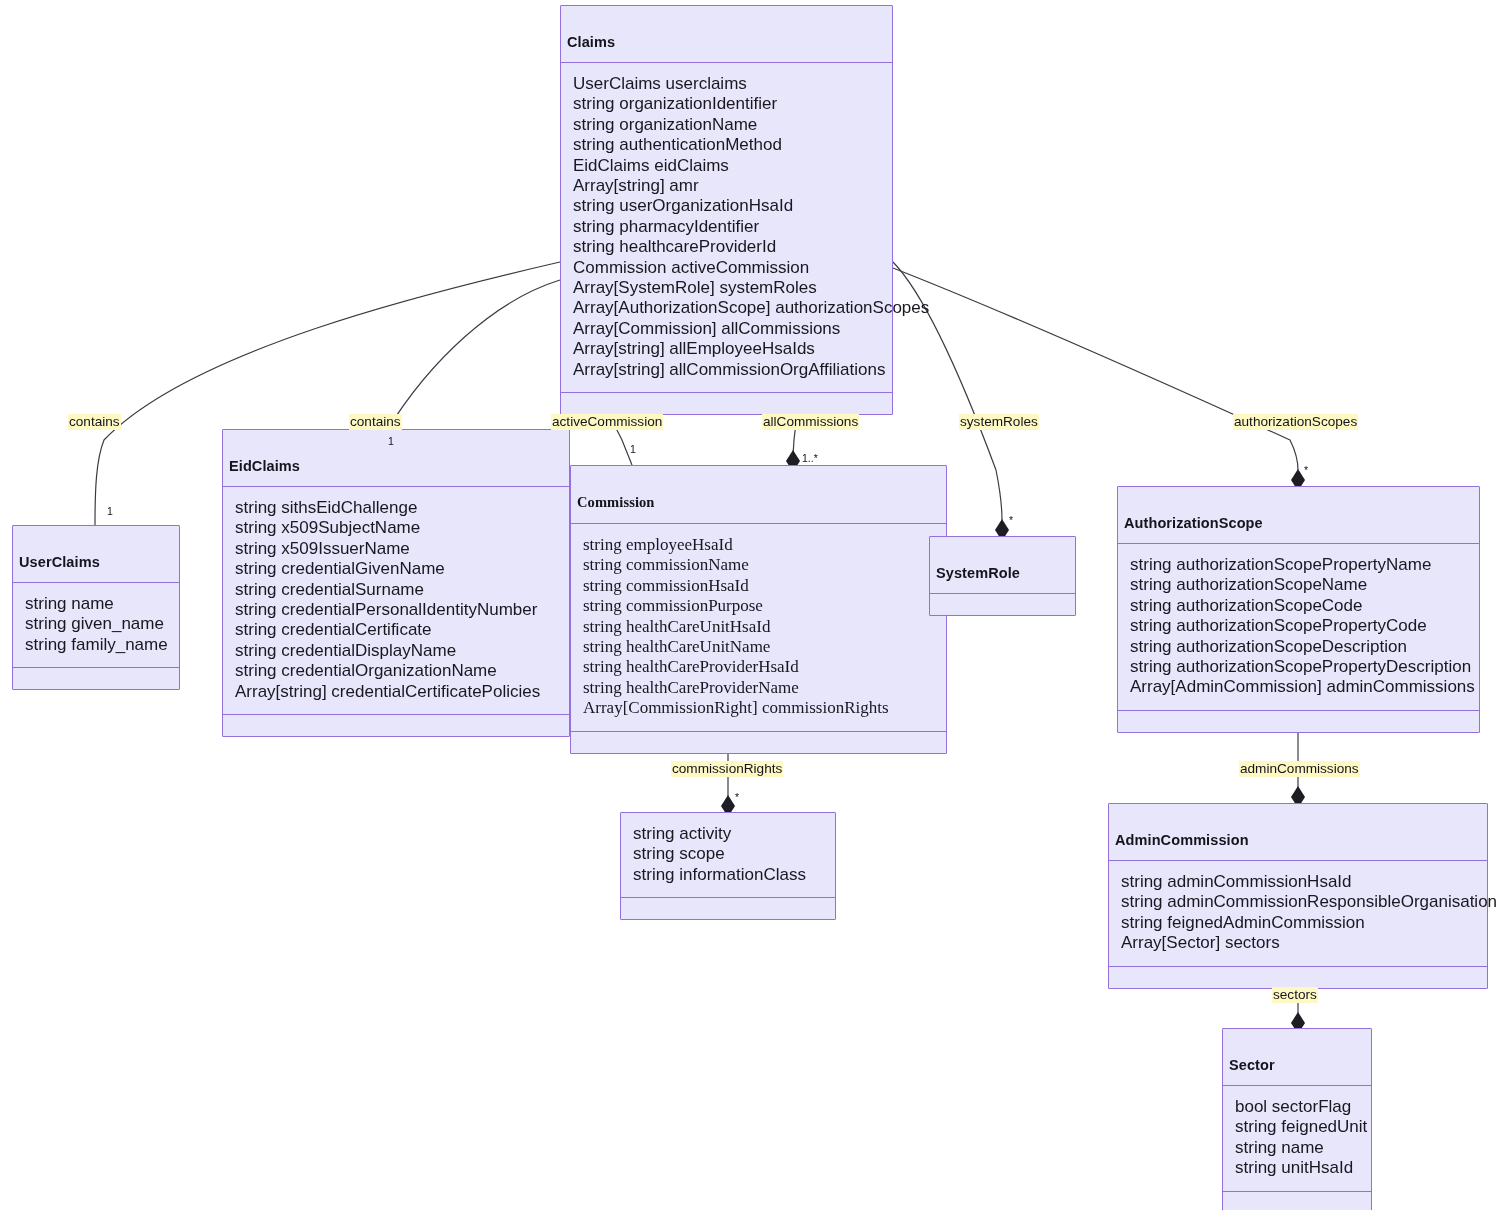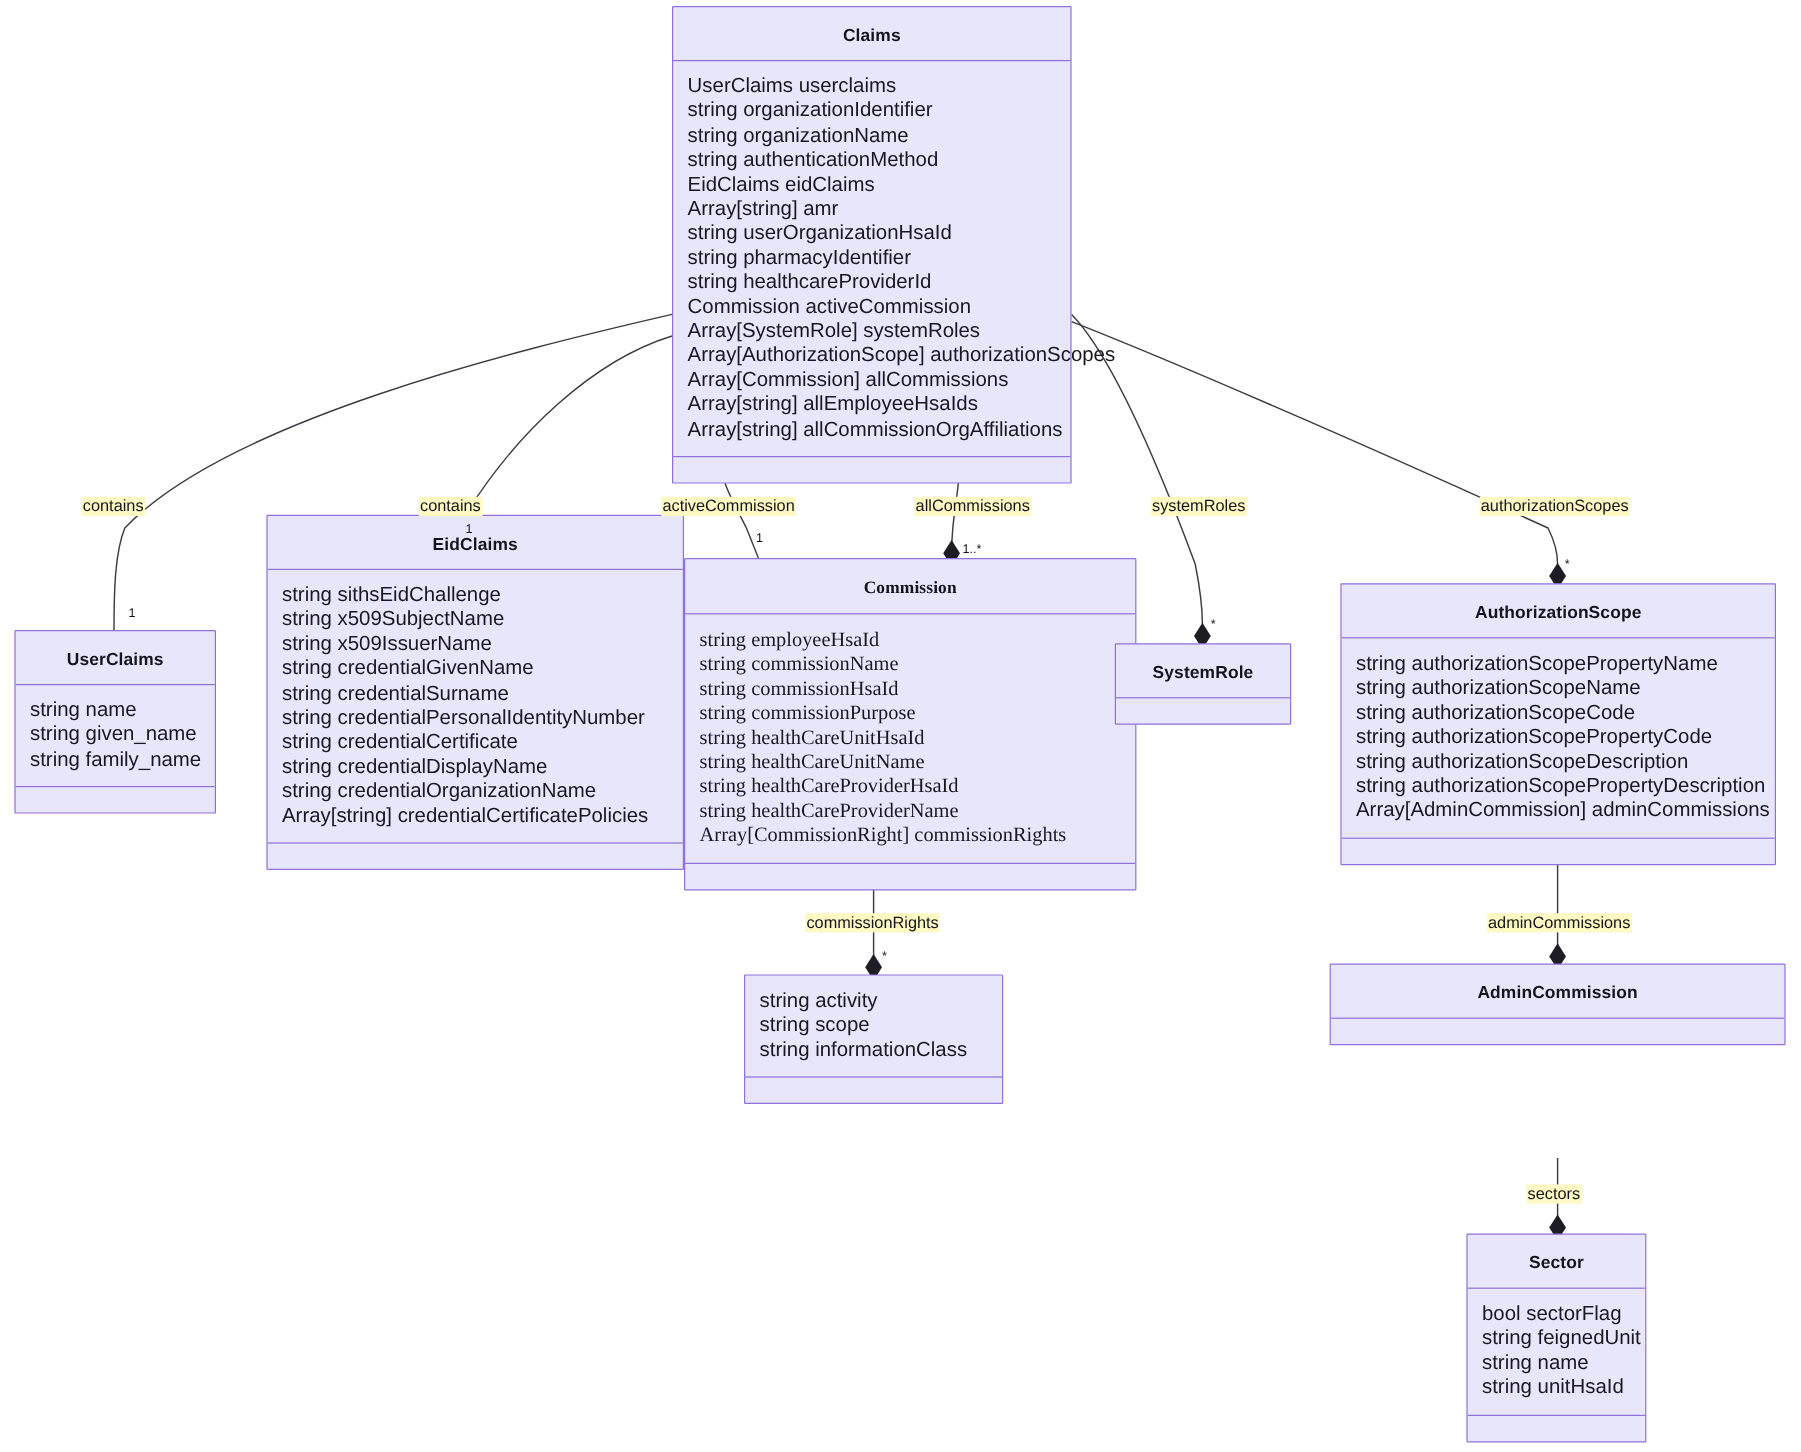--- a/index.html
+++ b/index.html
@@ -28,25 +28,25 @@
     pointer-events: none;
   }
   .uml-class {
     position: absolute;
     box-sizing: border-box;
     background: #e7e6fb;
     border: 1.6px solid #9370db;
     border-radius: 1px;
   }
   .uml-title {
-    text-align: center;
+    text-align: left;
     font-weight: bold;
     font-size: 14.5px;
     color: #15131c;
-    padding: 16px 6px 12px 6px;
+    padding: 28px 6px 12px 6px;
     border-bottom: 1.6px solid #9370db;
     letter-spacing: 0.1px;
   }
   .uml-attrs {
     padding: 11px 12px 12px 12px;
     border-bottom: 1.6px solid #9370db;
   }
   .uml-attr {
     font-size: 17px;
     color: #1a1720;
@@ -187,20 +187,26 @@
       <div class="uml-class" style="left: 620px; top: 812px; width: 216px;">
         <div class="uml-attrs">
           <div class="uml-attr">string activity</div>
           <div class="uml-attr">string scope</div>
           <div class="uml-attr">string informationClass</div>
         </div>
         <div class="uml-methods"></div>
       </div>
       <div class="uml-class" style="left: 1108px; top: 803px; width: 380px;">
         <div class="uml-title">AdminCommission</div>
+        <div class="uml-attrs">
+          <div class="uml-attr">string adminCommissionHsaId</div>
+          <div class="uml-attr">string adminCommissionResponsibleOrganisation</div>
+          <div class="uml-attr">string feignedAdminCommission</div>
+          <div class="uml-attr">Array[Sector] sectors</div>
+        </div>
         <div class="uml-methods"></div>
       </div>
       <div class="uml-class" style="left: 1222px; top: 1028px; width: 150px;">
         <div class="uml-title">Sector</div>
         <div class="uml-attrs">
           <div class="uml-attr">bool sectorFlag</div>
           <div class="uml-attr">string feignedUnit</div>
           <div class="uml-attr">string name</div>
           <div class="uml-attr">string unitHsaId</div>
         </div>

